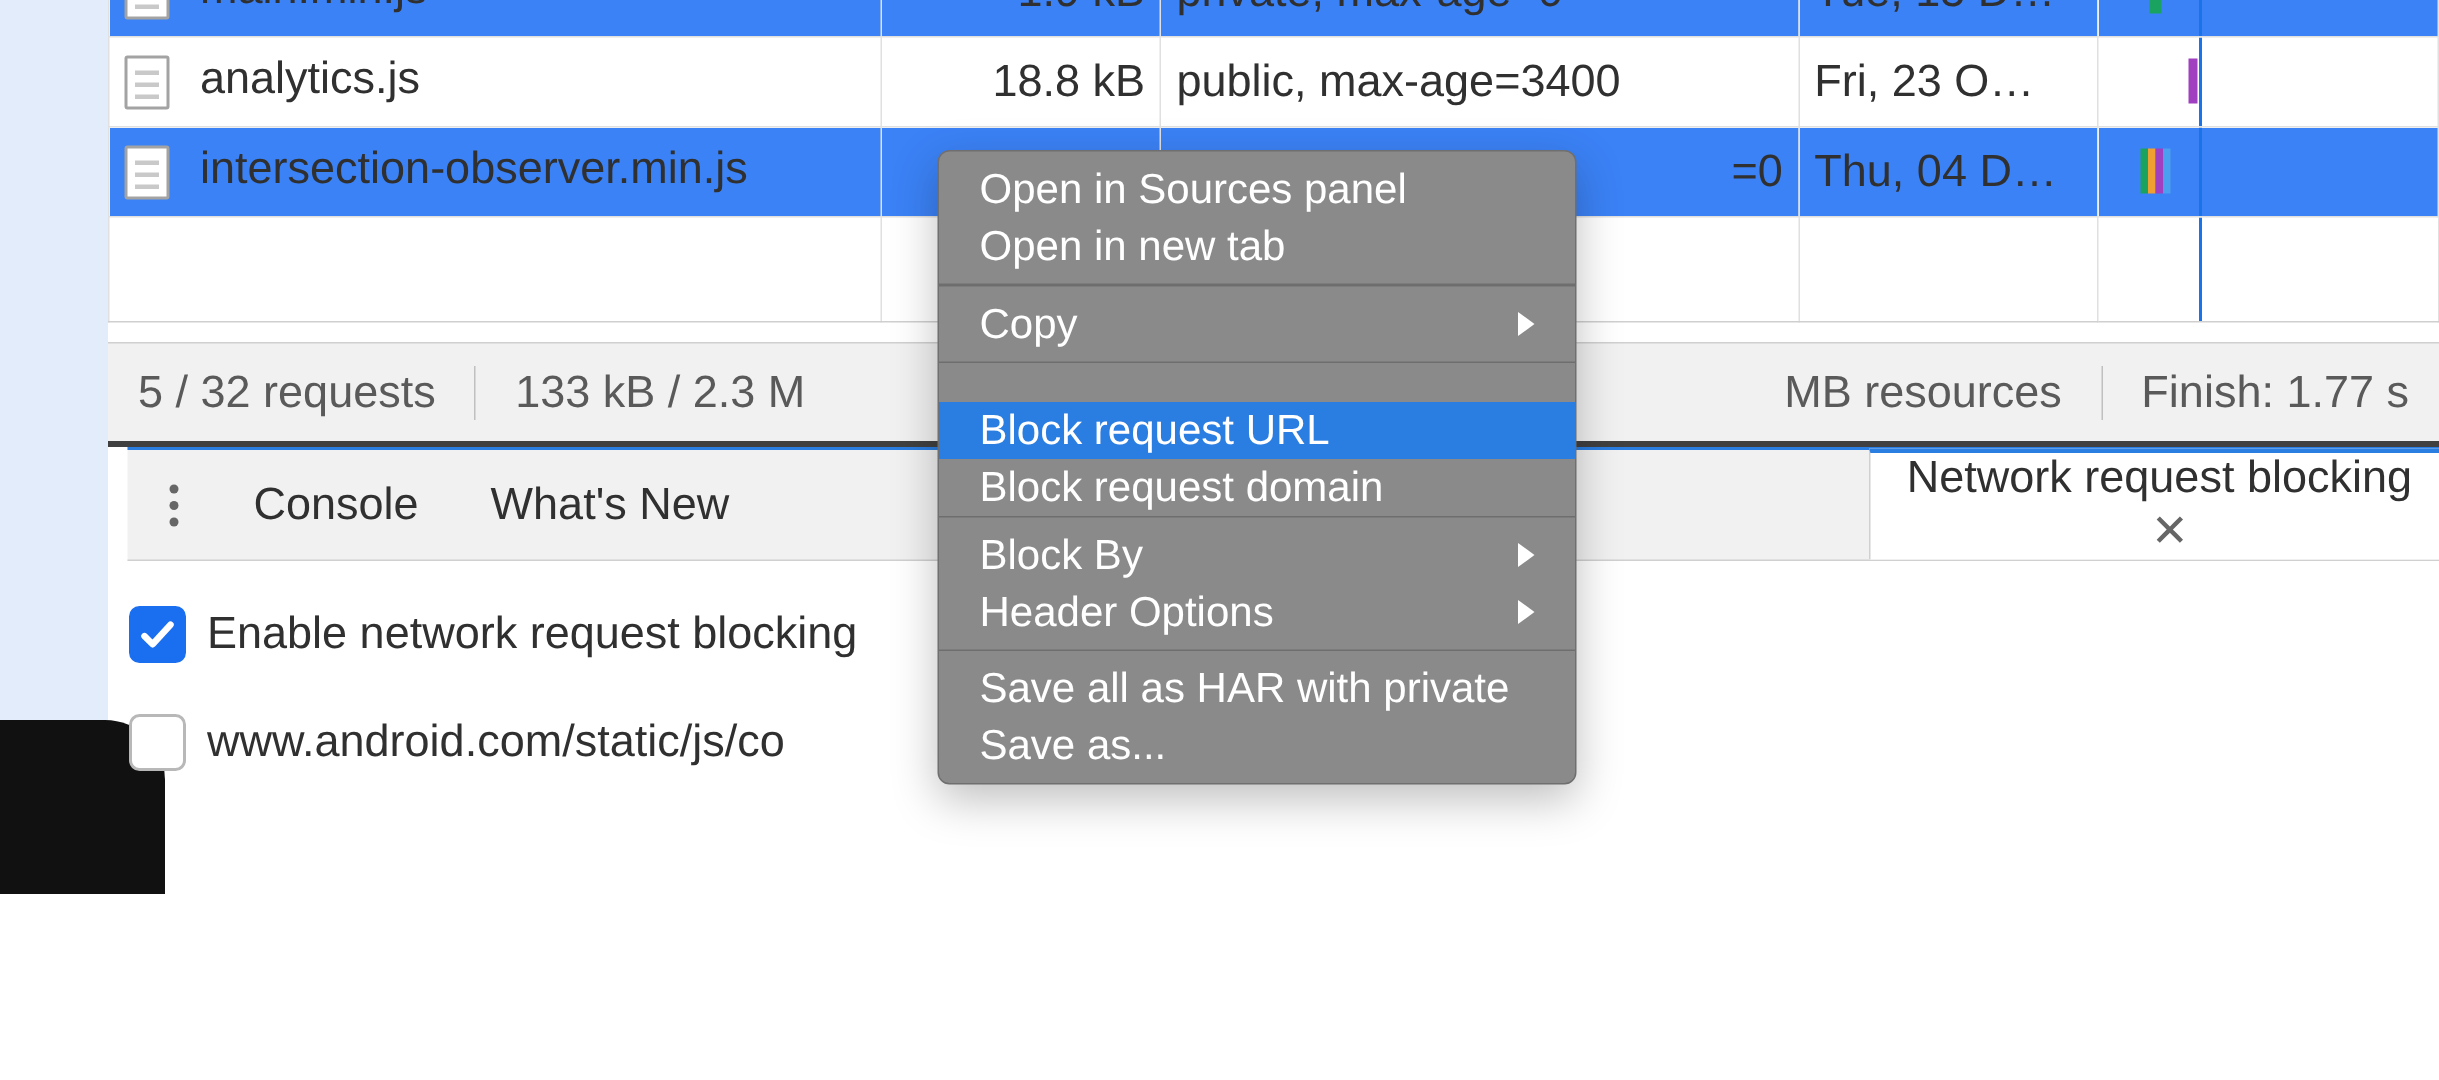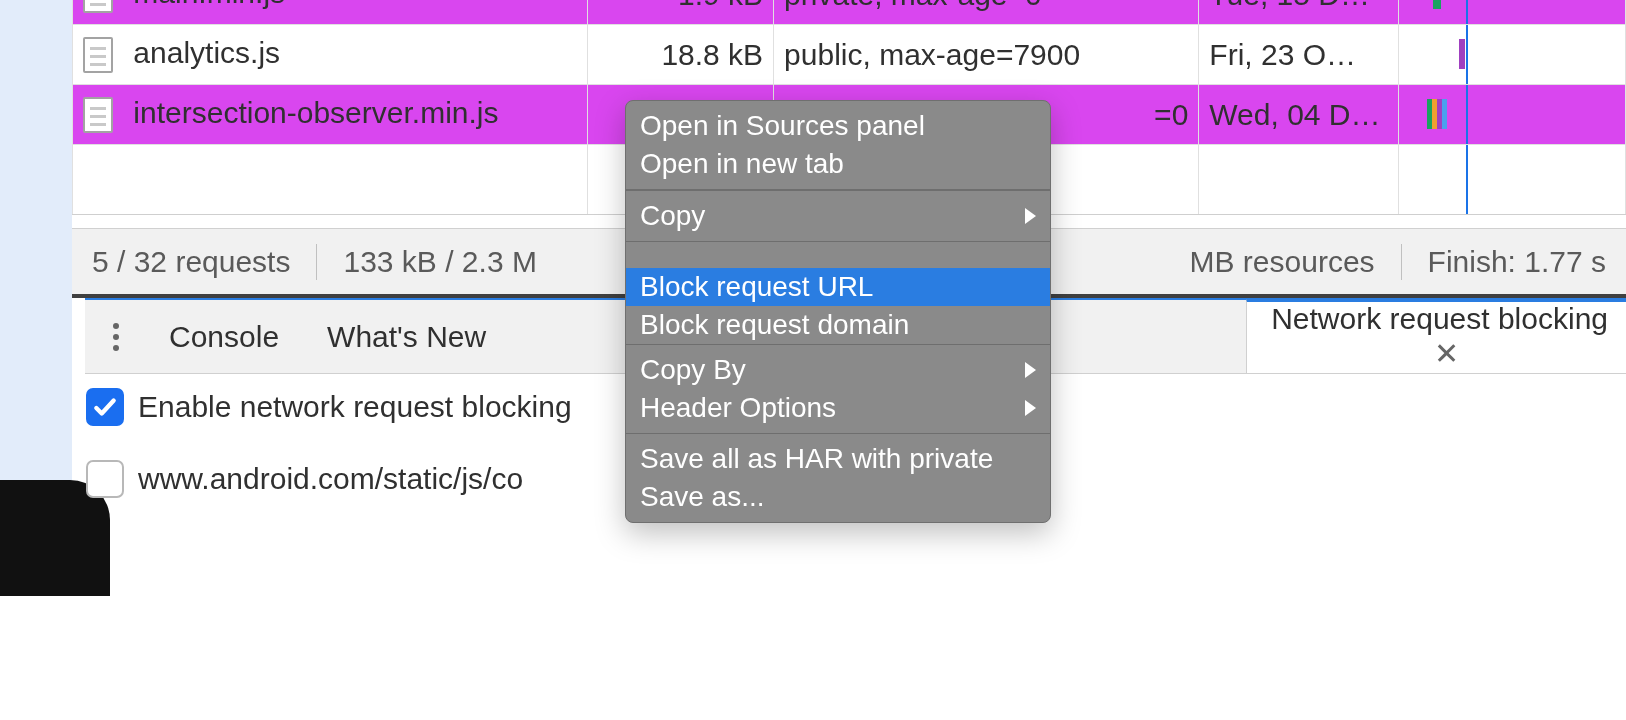--- a/index.html
+++ b/index.html
@@ -31,21 +31,21 @@
   }
   .network-table {
     position: absolute;
     left: 72px; top: -36px;
     width: 1554px;
     border-collapse: collapse;
   }
   .network-table tr {
     height: 60px;
   }
-  .network-table tr.alt { background: #d946ef; padding-left: 10px; }
+  .network-table tr.alt { background: #3b82f6; padding-left: 10px; }
   .network-table td {
     border: 1px solid #e0e0e0;
     padding: 0 10px;
     font-size: 30px;
     white-space: nowrap;
     overflow: hidden;
     text-overflow: ellipsis;
     vertical-align: middle;
     height: 60px;
   }
@@ -150,21 +150,21 @@
     margin-top: -2px;
     flex-direction: column;
   }
   .drawer-tabs .close-x {
     margin-left: 14px;
     color: #666;
     font-size: 30px;
   }
   .drawer-body {
     position: absolute;
-    left: 72px; top: 368px;
+    left: 72px; top: 384px;
     width: 1554px;
     padding: 20px 14px;
     font-size: 30px;
   }
   .check-row {
     display: flex;
     align-items: center;
     gap: 14px;
     margin-bottom: 34px;
   }
@@ -192,21 +192,21 @@
     font-size: 28px;
     color: #fff;
   }
   .context-menu .sect {
     padding: 6px 0;
   }
   .context-menu .divider {
     height: 1px; background: #6e6e6e;
   }
   .context-menu .item {
-    padding: 2px 14px;
+    padding: 2px 27px;
     height: 38px;
     display: flex;
     align-items: center;
     justify-content: space-between;
   }
   .context-menu .item.highlight {
     background: #2a7de1;
     margin-top: 26px;
   }
   .context-menu .arrow {
@@ -240,35 +240,35 @@
         <div class="wf-bar" style="left:34px;"></div>
         <div class="wf-line"></div>
       </td>
     </tr>
     <tr>
       <td class="col-name">
         <span class="file-icon"><span class="ln3"></span></span>
         <span>analytics.js</span>
       </td>
       <td class="col-size">18.8 kB</td>
-      <td class="col-cache">public, max-age=7900</td>
+      <td class="col-cache">public, max-age=3400</td>
       <td class="col-date">Fri, 23 O…</td>
       <td class="col-wf">
         <div class="wf-bar purple" style="left:60px;width:6px;"></div>
         <div class="wf-line"></div>
       </td>
     </tr>
     <tr class="alt">
       <td class="col-name">
         <span class="file-icon"><span class="ln3"></span></span>
         <span>intersection-observer.min.js</span>
       </td>
       <td class="col-size"></td>
       <td class="col-cache"><span style="margin-left:370px">=0</span></td>
-      <td class="col-date">Wed, 04 D…</td>
+      <td class="col-date">Thu, 04 D…</td>
       <td class="col-wf">
         <div class="wf-bar multi1"></div>
         <div class="wf-bar multi2"></div>
         <div class="wf-bar multi3"></div>
         <div class="wf-bar multi4"></div>
         <div class="wf-line"></div>
       </td>
     </tr>
     <tr class="spacer-row">
       <td class="col-name"></td>
@@ -344,21 +344,21 @@
       <div class="item highlight">
           <span>Block request URL</span>
         </div>
       <div class="item">
           <span>Block request domain</span>
         </div>
     </div>
     <div class="divider"></div>
     <div class="sect">
       <div class="item">
-        <span>Copy By</span>
+        <span>Block By</span>
         <span class="arrow"></span>
       </div>
       <div class="item">
         <span>Header Options</span>
         <span class="arrow"></span>
       </div>
     </div>
     <div class="divider"></div>
     <div class="sect">
       <div class="item">

